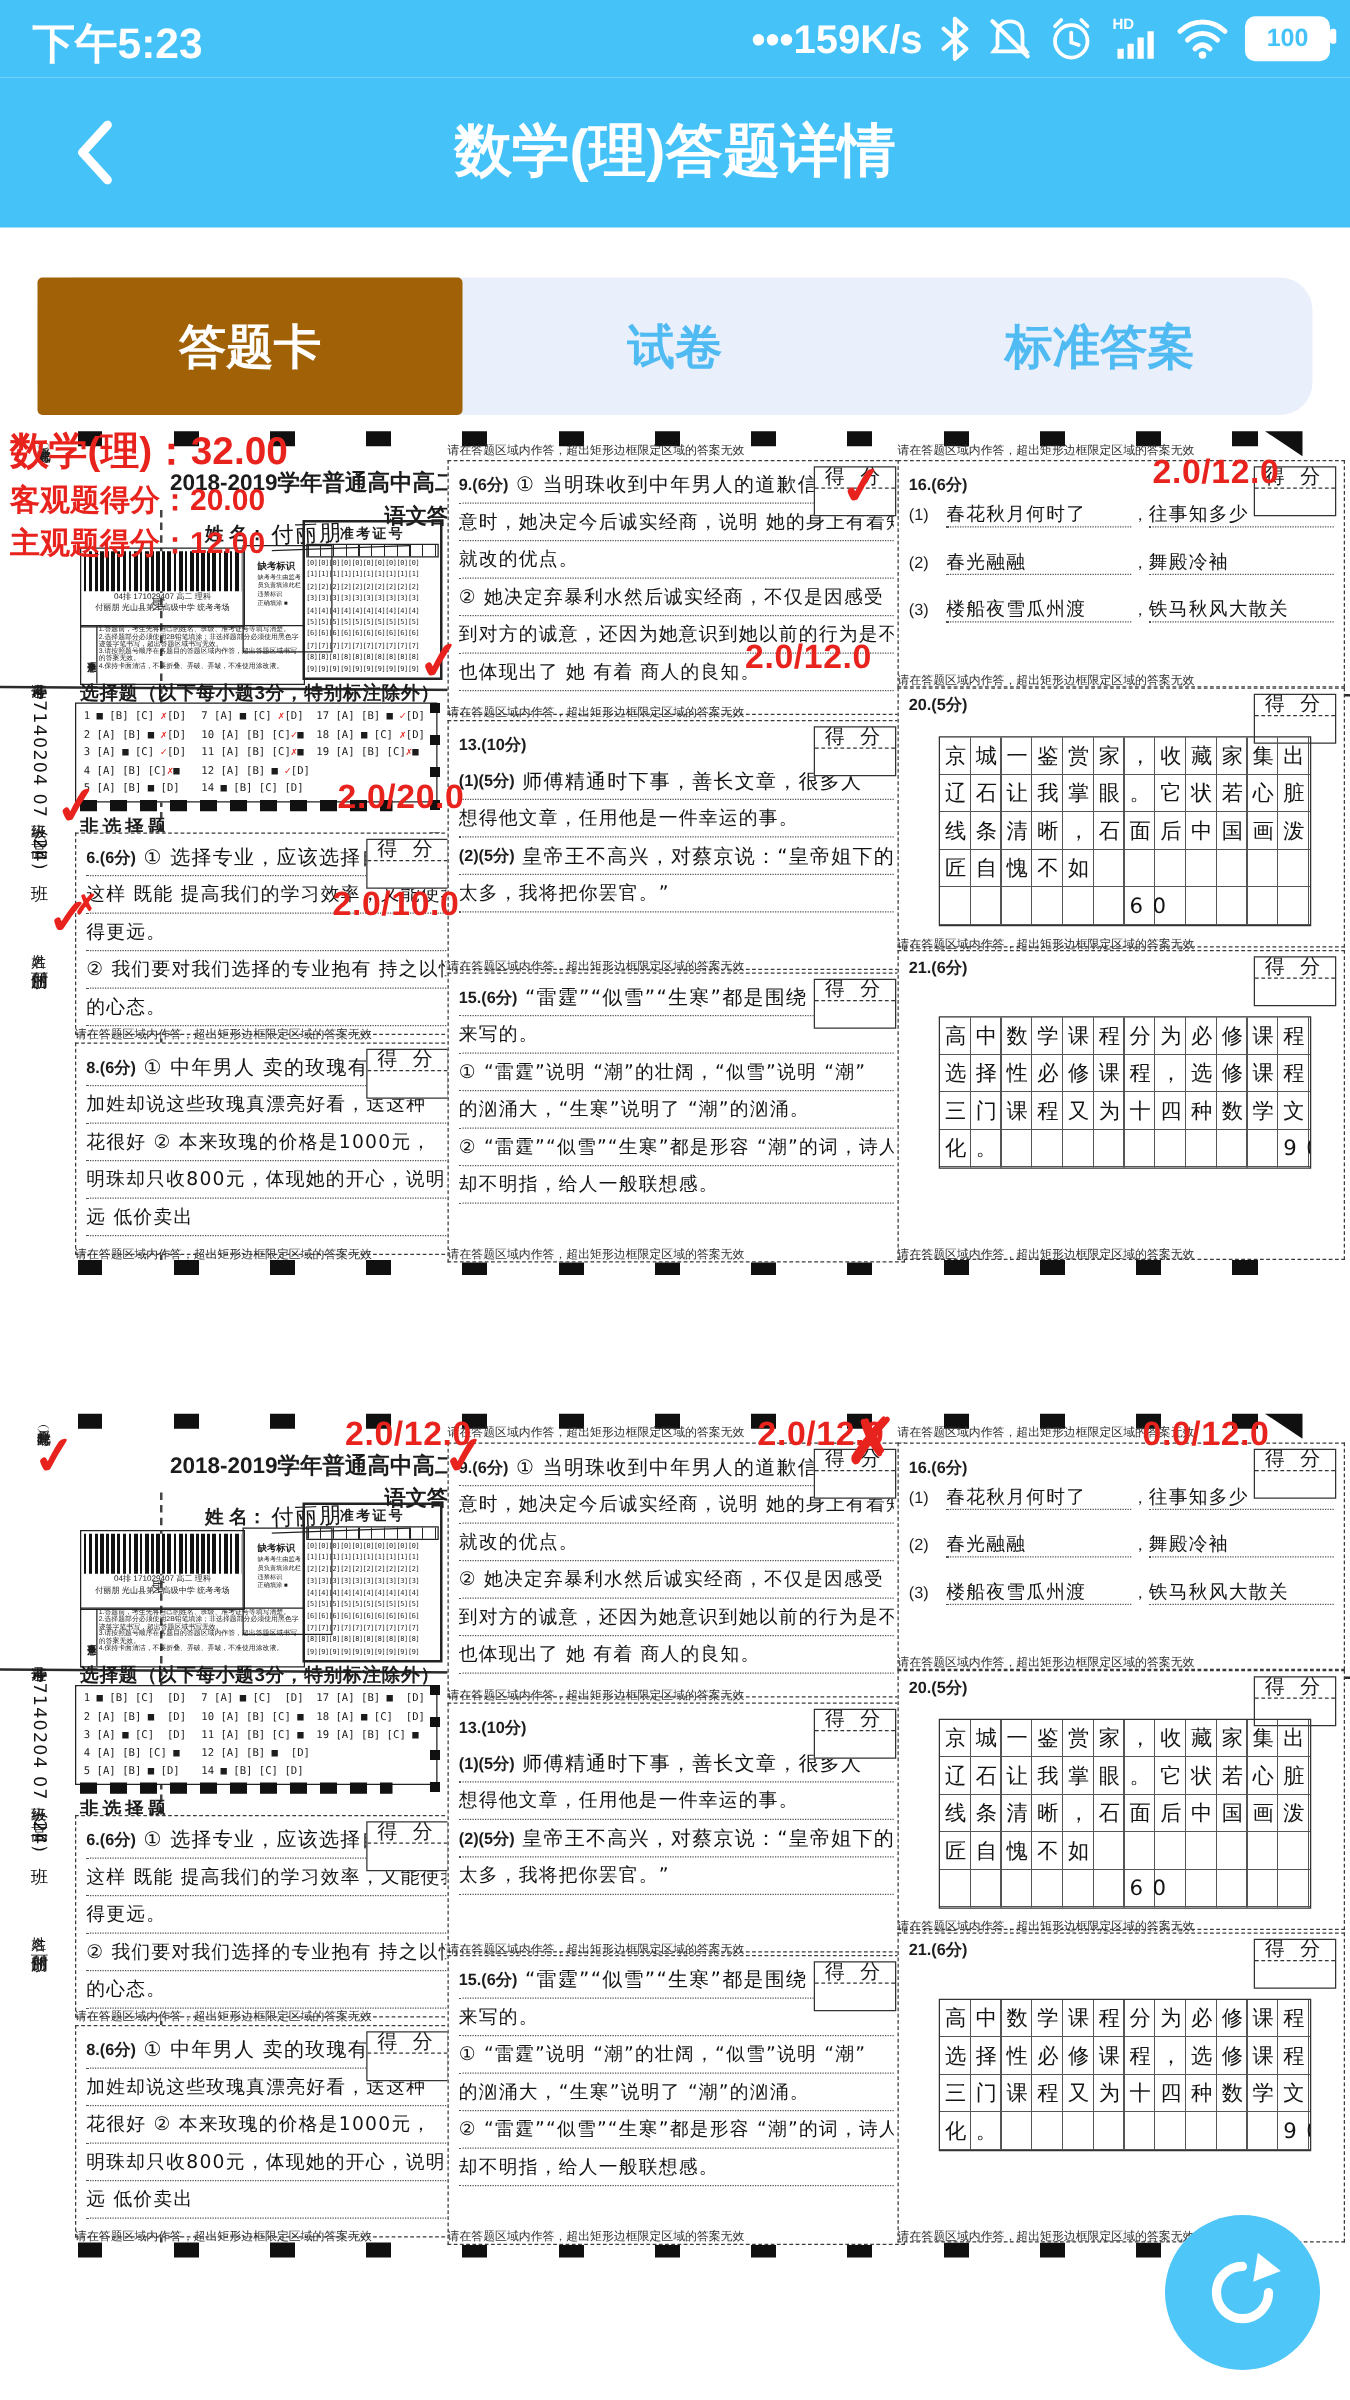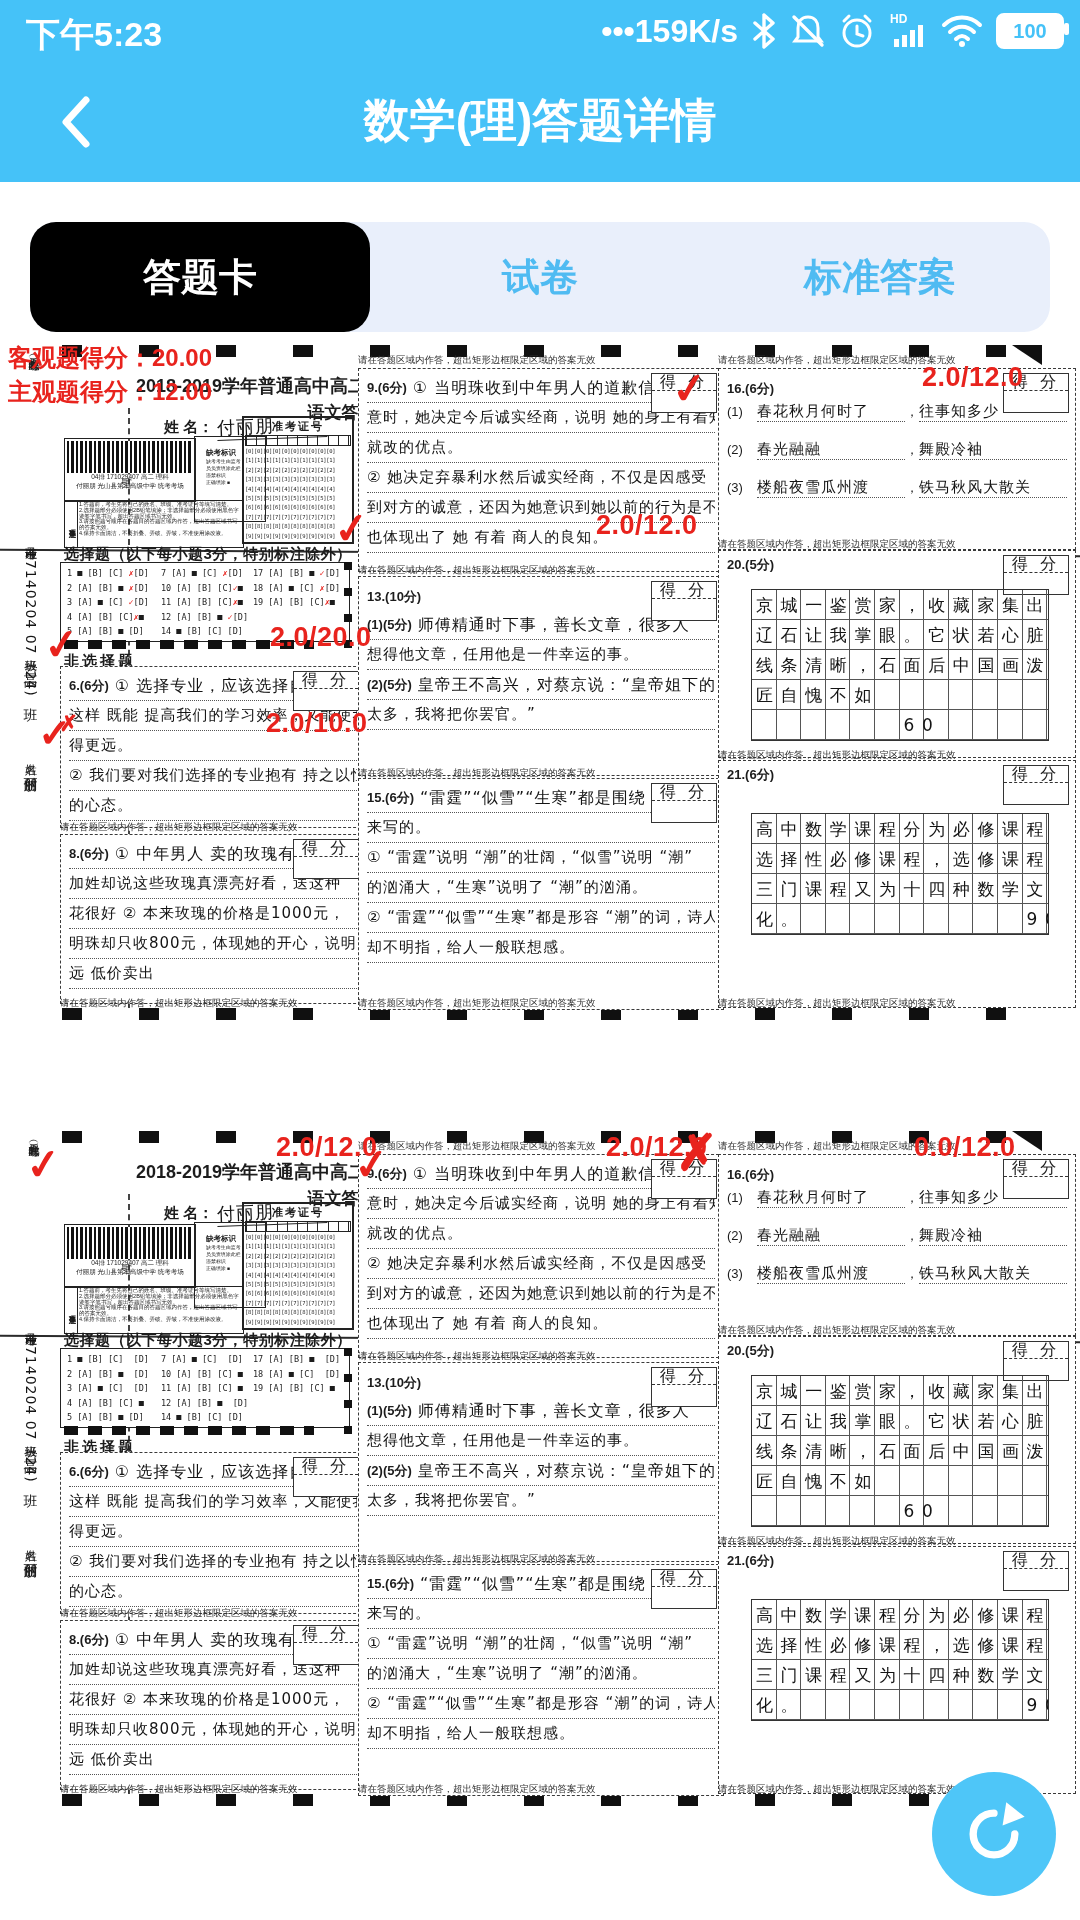--- a/index.html
+++ b/index.html
@@ -16,21 +16,21 @@
            color:#45C2F8;font-size:20px;font-weight:bold;display:flex;align-items:center;justify-content:center;position:relative}
   .sb-batt::after{content:"";position:absolute;right:-8px;top:7px;width:5px;height:12px;background:#fff;border-radius:2px}
   .appbar{position:absolute;left:0;top:62px;width:1080px;height:120px;background:#45C2F8;color:#fff}
   .appbar-title{position:absolute;left:0;right:0;top:28px;text-align:center;font-size:46px;font-weight:bold}
   .back-btn{position:absolute;left:48px;top:30px;width:60px;height:60px}
 
   
   .tabbar{position:absolute;left:30px;top:222px;width:1020px;height:110px;background:#E9EFFB;
           border-radius:26px;display:flex}
   .tab{flex:1;display:flex;align-items:center;justify-content:center;font-size:38px;font-weight:bold;color:#4FBBF2}
-  .tab.active{background:#000000;color:#fff;border-radius:26px}
+  .tab.active{background:#a16207;color:#fff;border-radius:4px}
 
   
   .score-summary{position:absolute;left:8px;top:340px;color:#E8231D;z-index:30}
   .score-total{font-size:31px;font-weight:bold}
   .score-sub{font-size:24px;font-weight:bold;margin-top:2px}
 
   
   .sheet{position:absolute;left:0;width:1080px;height:680px;color:#1c1c1c}
   #sheet1{top:342px}
   #sheet2{top:1128px}
@@ -195,20 +195,21 @@
   <div class="appbar-title">数学(理)答题详情</div>
 </div>
 
 <div class="tabbar">
   <div class="tab active">答题卡</div>
   <div class="tab">试卷</div>
   <div class="tab">标准答案</div>
 </div>
 
 <div class="score-summary">
+  <div class="score-total">数学(理)：32.00</div>
   <div class="score-sub">客观题得分：20.00</div>
   <div class="score-sub">主观题得分：12.00</div>
 </div>
 
 <div class="sheet" id="sheet1">
   <div class="sheet-body">
   <div class="sheet-body">
     <div class="marks-row marks-top"></div>
     <div class="mark-tri"></div>
     <div class="marks-row marks-bottom"></div>

